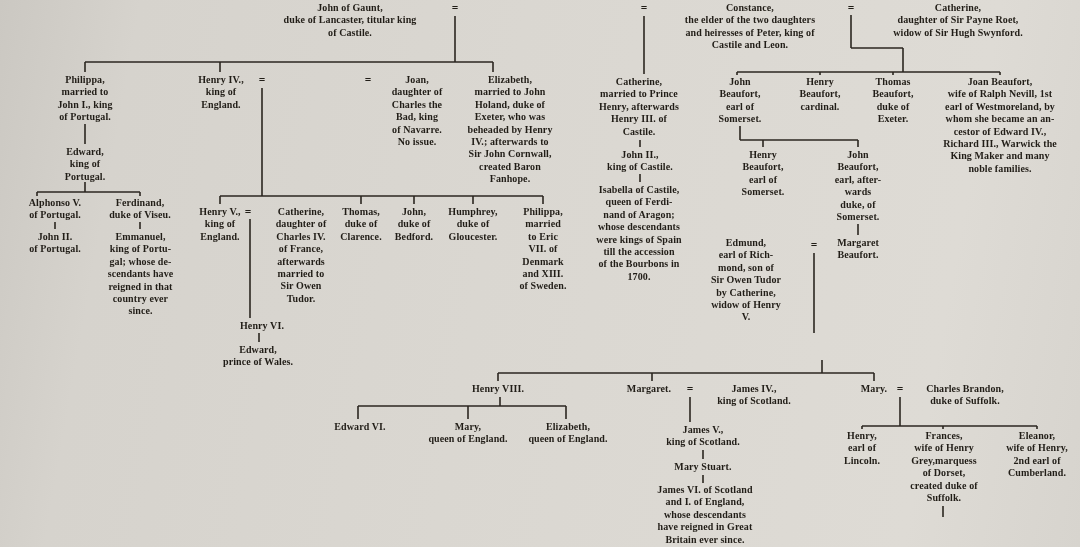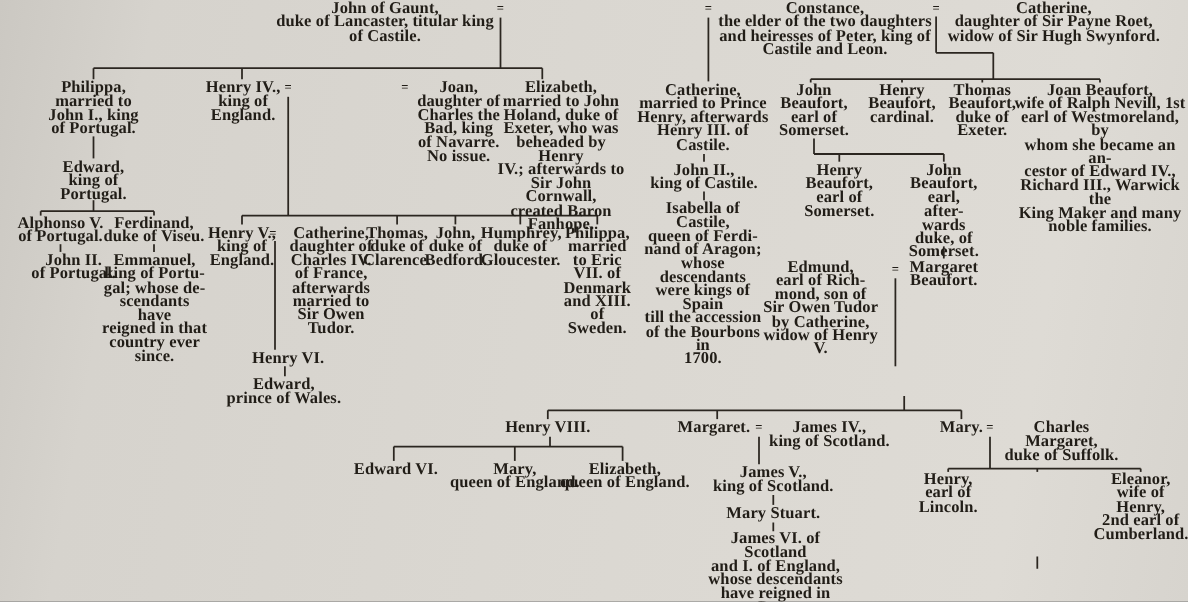--- a/index.html
+++ b/index.html
@@ -5,21 +5,21 @@
   html,body{margin:0;padding:0;background:#777;}
   .page{
     position:relative;width:1080px;height:547px;overflow:hidden;
     background:linear-gradient(100deg,#cbc8c2 0%,#d6d3cd 12%,#dad7d1 45%,#dedbd5 85%,#d7d4ce 100%);
     font-family:"Liberation Serif",serif;
   }
   .lines{position:absolute;left:0;top:0;z-index:1;}
   .lines line{stroke:#2b2620;stroke-width:1.6;}
   .node{
     position:absolute;z-index:2;white-space:pre-line;text-align:center;
-    color:#211d17;font-weight:700;font-size:15px;line-height:12.4px;
+    color:#211d17;font-weight:700;font-size:10px;line-height:12.4px;
     letter-spacing:0.1px;
   }
   .eq{font-size:11.5px;}
 </style>
 </head>
 <body>
 
 <div class="page">
 
   <svg class="lines" width="1080" height="547">
@@ -162,21 +162,21 @@
 King Maker and many
 noble families.</div>
 
   <div class="node" style="left:40px;top:146px;width:90px">Edward,
 king of
 Portugal.</div>
   <div class="node" style="left:3px;top:197px;width:104px">Alphonso V.
 of Portugal.</div>
   <div class="node" style="left:88px;top:197px;width:104px">Ferdinand,
 duke of Viseu.</div>
-  <div class="node" style="left:15px;top:231px;width:104px">John II.
+  <div class="node" style="left:3px;top:231px;width:104px">John II.
 of Portugal.</div>
   <div class="node" style="left:92px;top:231px;width:97px">Emmanuel,
 king of Portu-
 gal; whose de-
 scendants have
 reigned in that
 country ever
 since.</div>
 
   <div class="node" style="left:184px;top:206px;width:72px">Henry V.,
@@ -244,39 +244,45 @@
   <div class="node" style="left:196px;top:344px;width:124px">Edward,
 prince of Wales.</div>
 
   <div class="node" style="left:452px;top:383px;width:92px">Henry VIII.</div>
   <div class="node" style="left:615px;top:383px;width:68px">Margaret.</div>
   <div class="node eq" style="left:684px;top:383px;width:12px">=</div>
   <div class="node" style="left:698px;top:383px;width:112px">James IV.,
 king of Scotland.</div>
   <div class="node" style="left:852px;top:383px;width:44px">Mary.</div>
   <div class="node eq" style="left:894px;top:383px;width:12px">=</div>
-  <div class="node" style="left:906px;top:383px;width:118px">Charles Margaret,
+  <div class="node" style="left:906px;top:383px;width:118px">Charles Brandon,
 duke of Suffolk.</div>
 
   <div class="node" style="left:318px;top:421px;width:84px">Edward VI.</div>
   <div class="node" style="left:406px;top:421px;width:124px">Mary,
 queen of England.</div>
   <div class="node" style="left:505px;top:421px;width:126px">Elizabeth,
 queen of England.</div>
 
   <div class="node" style="left:642px;top:424px;width:122px">James V.,
 king of Scotland.</div>
   <div class="node" style="left:652px;top:461px;width:102px">Mary Stuart.</div>
   <div class="node" style="left:636px;top:484px;width:138px">James VI. of Scotland
 and I. of England,
 whose descendants
 have reigned in Great
 Britain ever since.</div>
 
   <div class="node" style="left:830px;top:430px;width:64px">Henry,
 earl of
 Lincoln.</div>
+  <div class="node" style="left:896px;top:430px;width:96px">Frances,
+wife of Henry
+Grey,marquess
+of Dorset,
+created duke of
+Suffolk.</div>
   <div class="node" style="left:994px;top:430px;width:86px">Eleanor,
 wife of Henry,
 2nd earl of
 Cumberland.</div>
 
 </div>
 
 </body></html>

